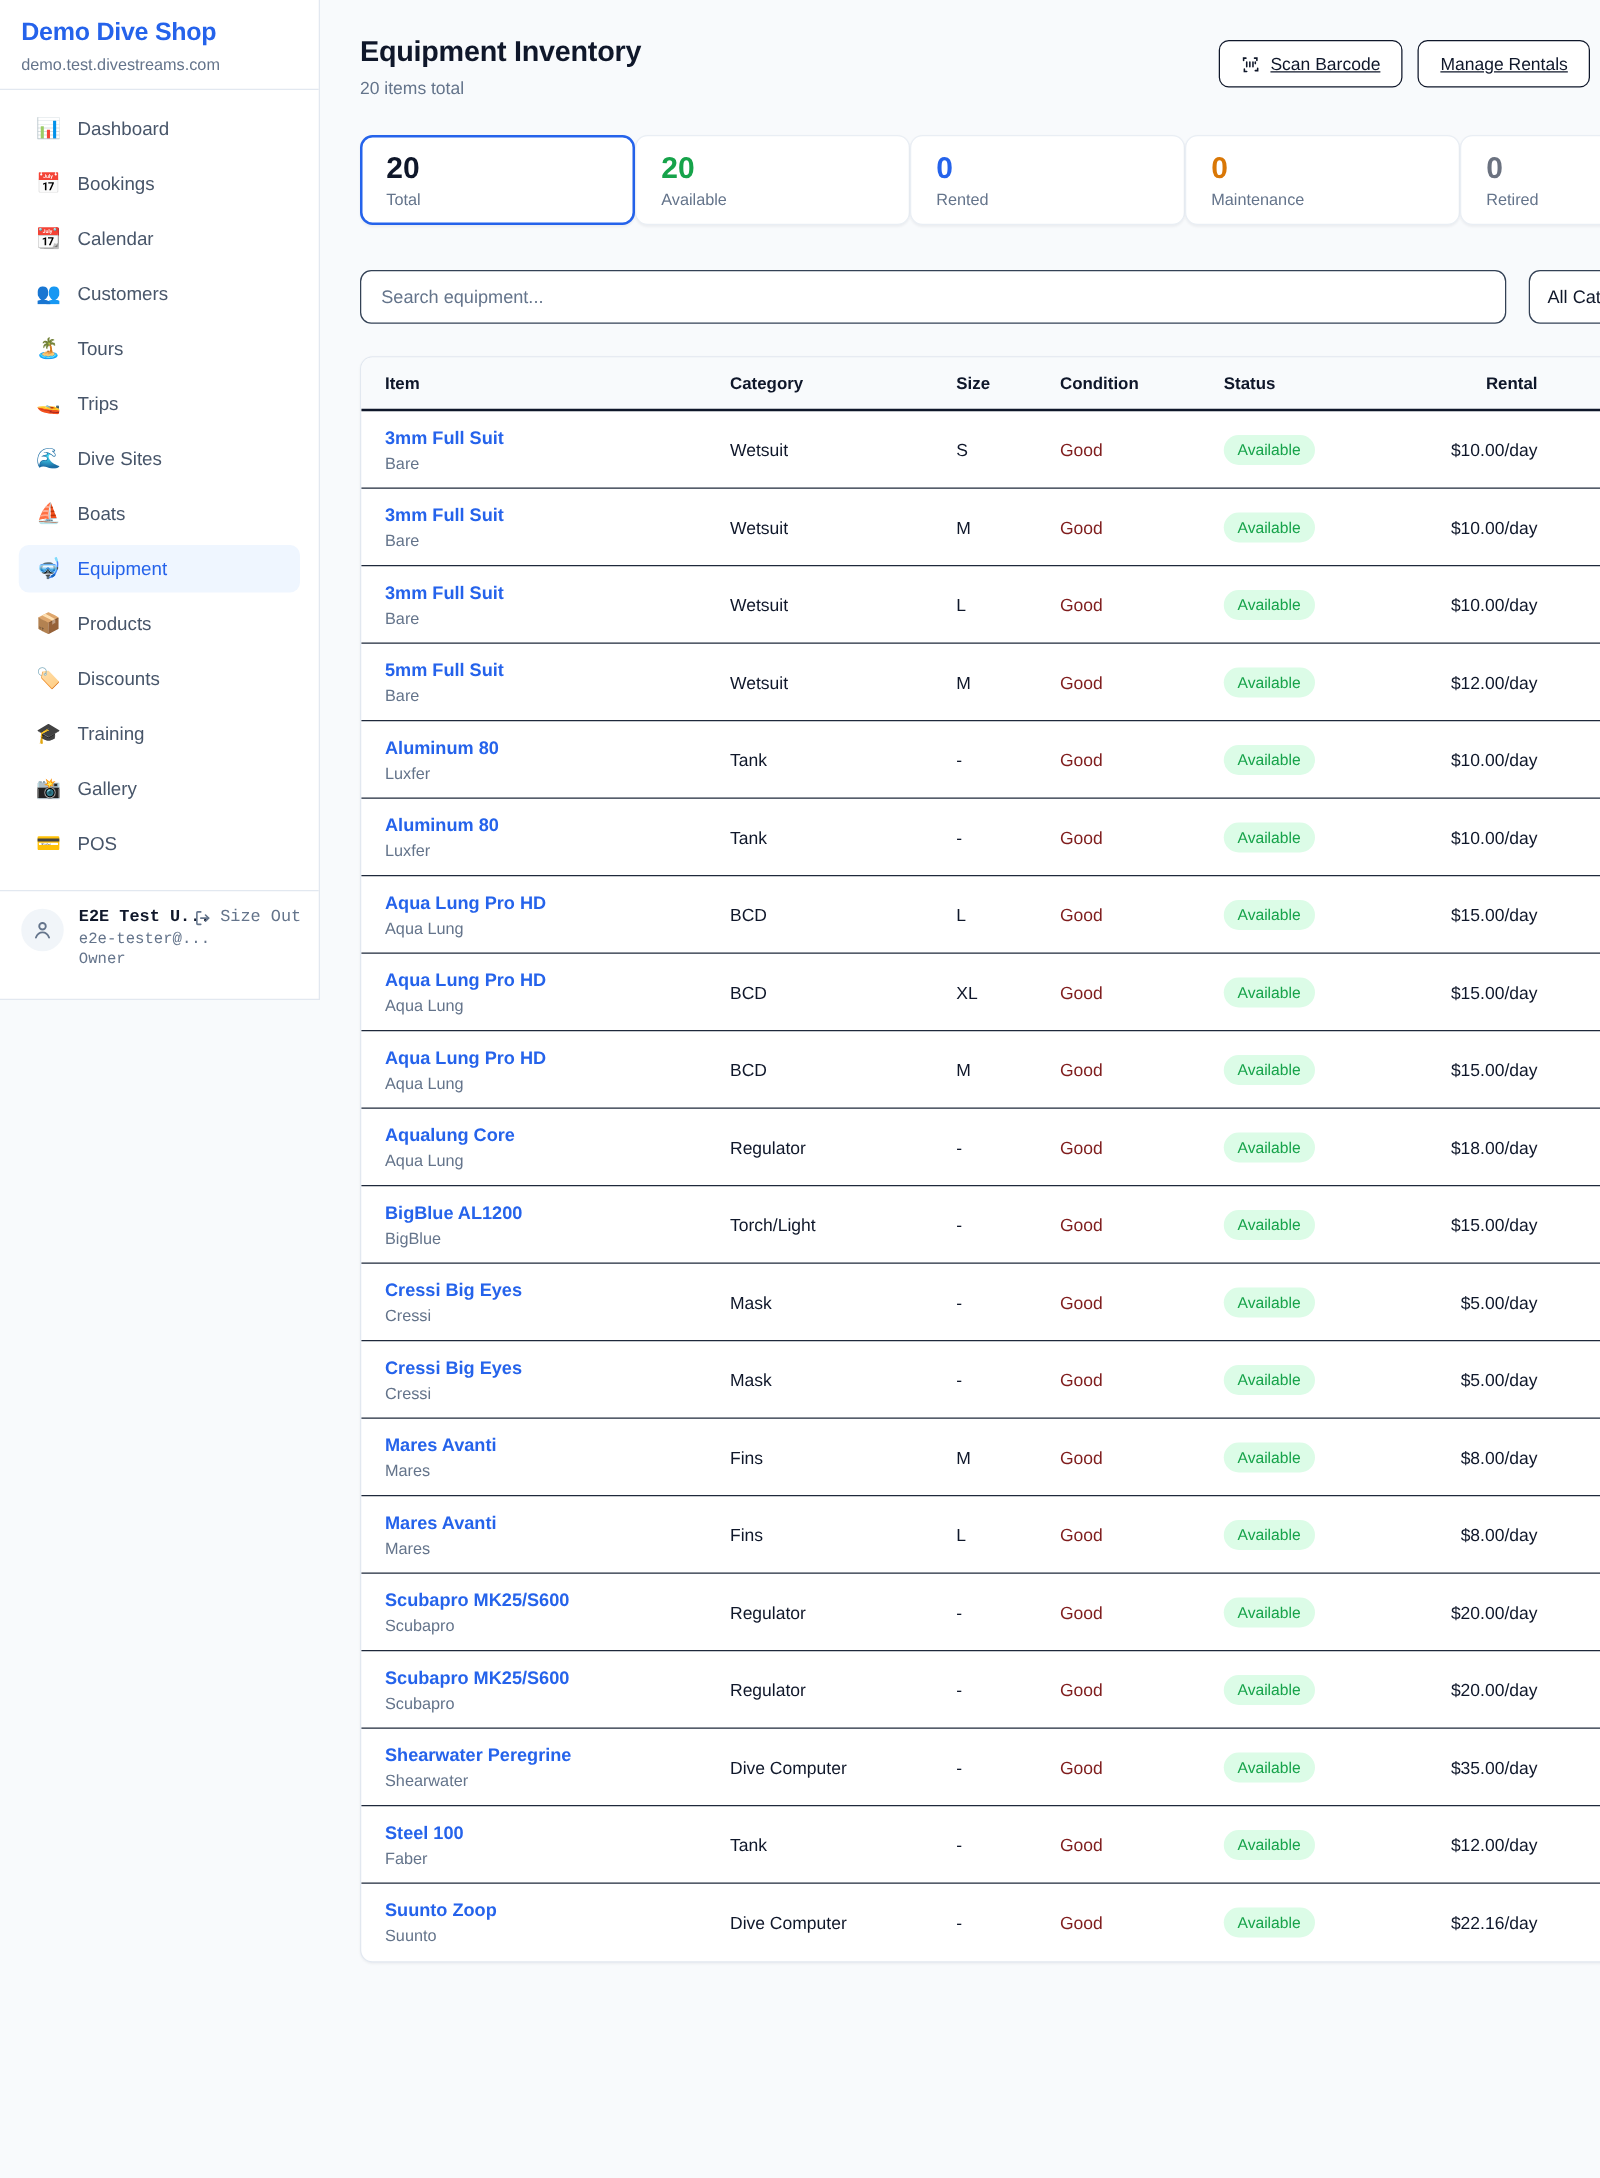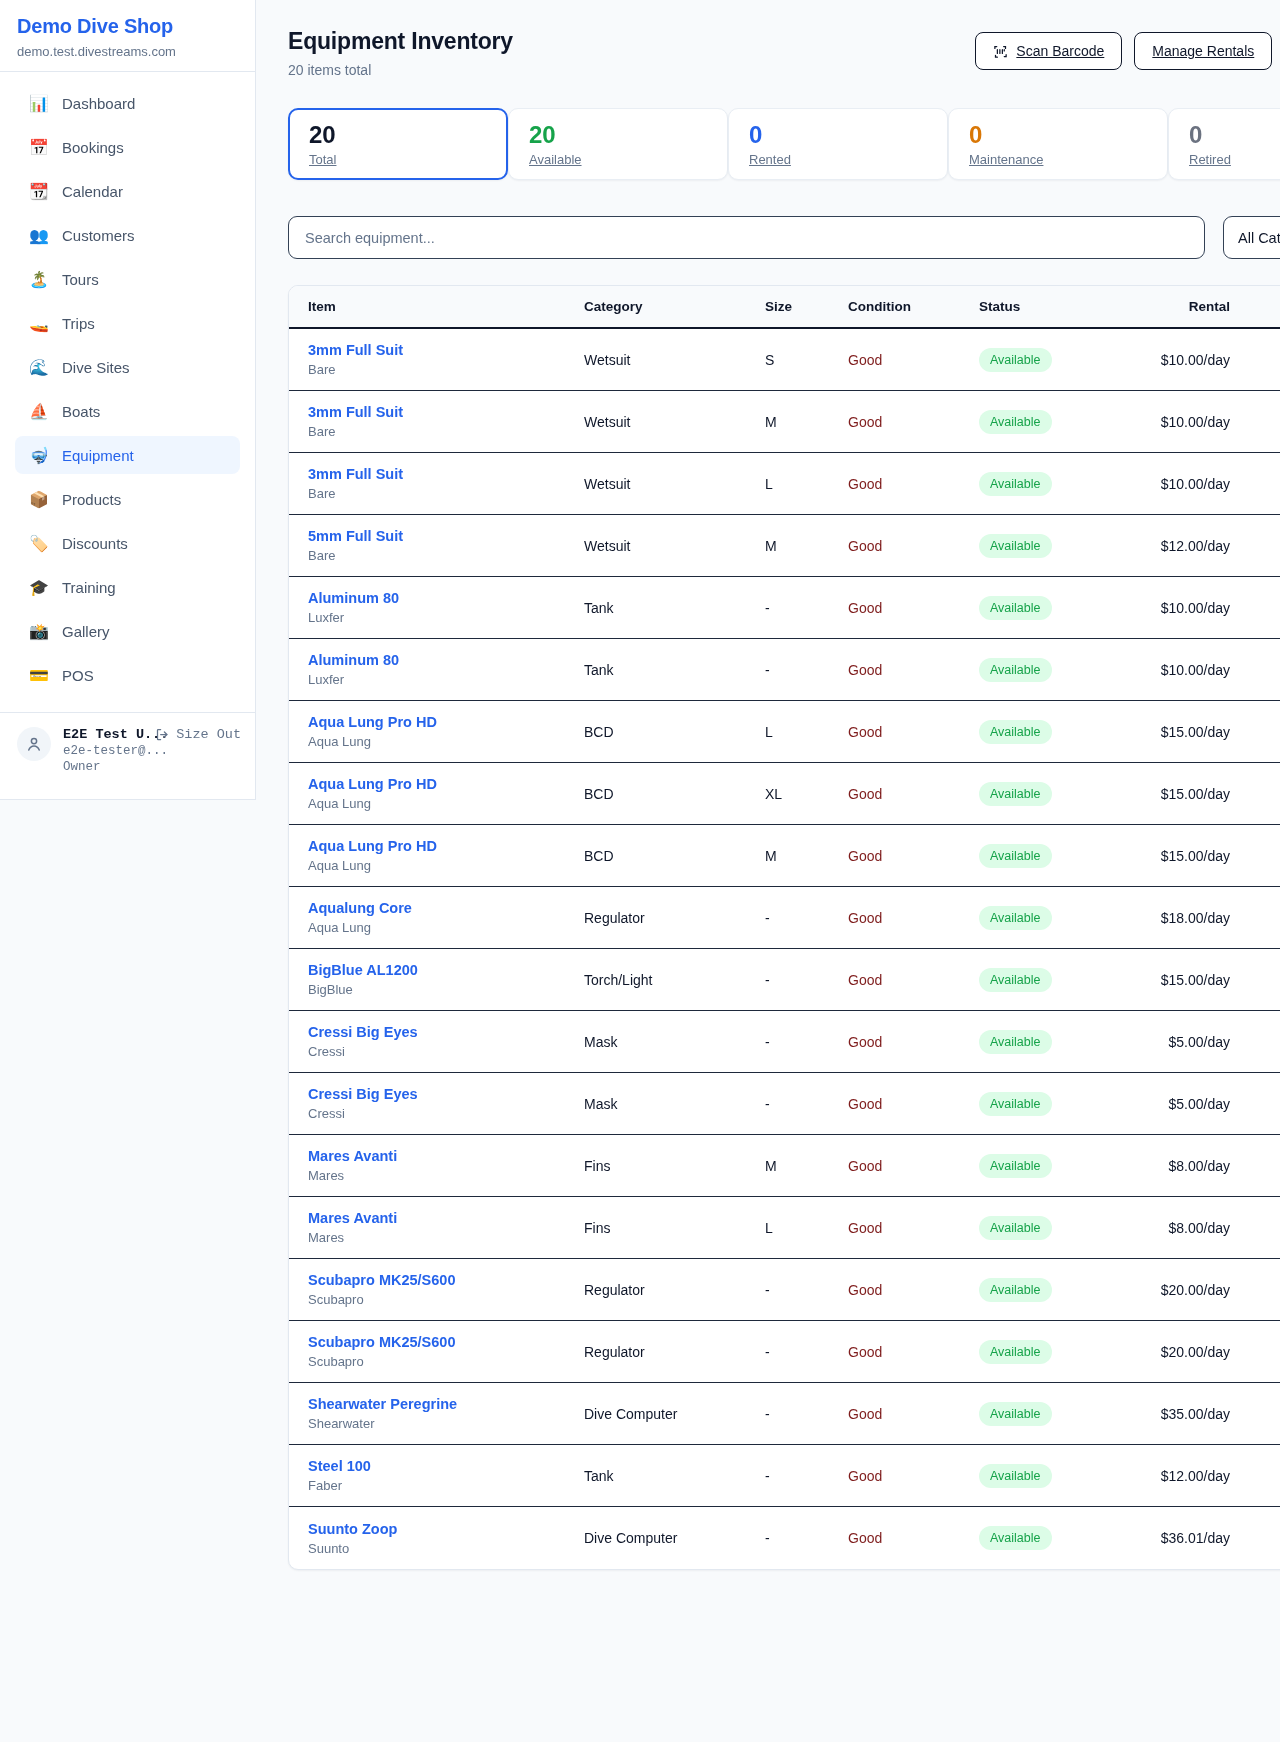--- a/index.html
+++ b/index.html
@@ -66,21 +66,21 @@
   .btn.primary { background: #2563eb; border: 1px solid #2563eb; color: #fff; padding: 0 3px; }
   
   .stats { margin-top: 30px; display: flex; }
   .stat-card {
     flex: 1; height: 72px; background: #fff; border-radius: 10px;
     border: 1px solid #e9eef4; box-shadow: 0 1px 2px rgba(15,23,42,.05);
     padding: 13px 20px; cursor: pointer;
   }
   .stat-card.selected { border: 2px solid #2563eb; padding: 12px 19px; }
   .stat-value { font-size: 24px; font-weight: bold; line-height: 1.05; }
-  .stat-label { font-size: 13px; color: #64748b; margin-top: 5px; text-decoration: underline; }
+  .stat-label { font-size: 13px; color: #64748b; margin-top: 5px; }
   
   .filters { margin-top: 36px; display: flex; gap: 18px; }
   .search-input {
     flex: 1; height: 43px; border: 1px solid #334155; border-radius: 9px;
     padding: 0 16px; font-size: 14.5px; color: #0f172a; background: #fff;
     font-family: "Liberation Sans", sans-serif; outline: none;
   }
   .search-input::placeholder { color: #64748b; }
   .select {
     width: 165px; height: 43px; border: 1px solid #334155; border-radius: 9px;
@@ -517,18 +517,18 @@
 
   <div class="tgrid trow">
     <div class="cell item-cell">
       <a class="item-name">Suunto Zoop</a>
       <div class="item-brand">Suunto</div>
     </div>
     <div class="cell">Dive Computer</div>
     <div class="cell">-</div>
     <div class="cell"><a class="cond">Good</a></div>
     <div class="cell"><span class="badge">Available</span></div>
-    <div class="cell price-cell">$36.01/day</div>
+    <div class="cell price-cell">$22.16/day</div>
   </div>
 </div>
   </div>
 
 </main>
 
 </body></html>

